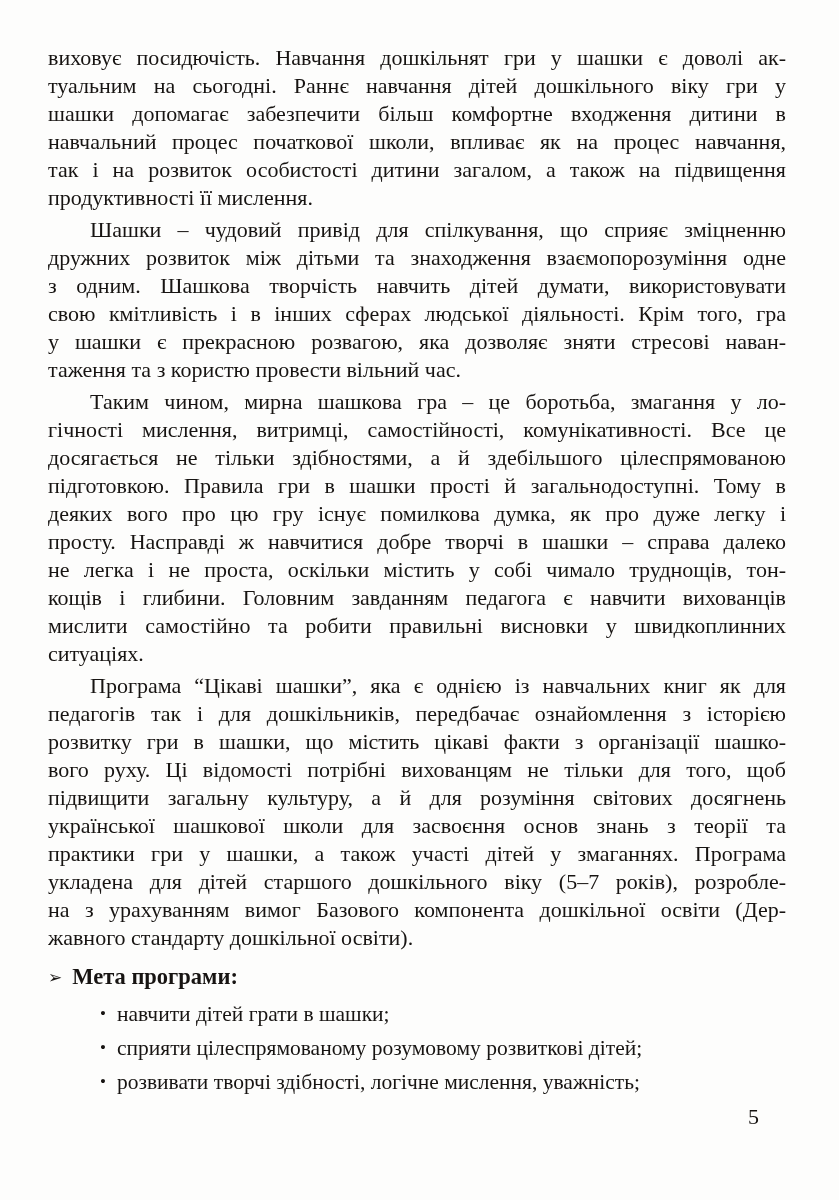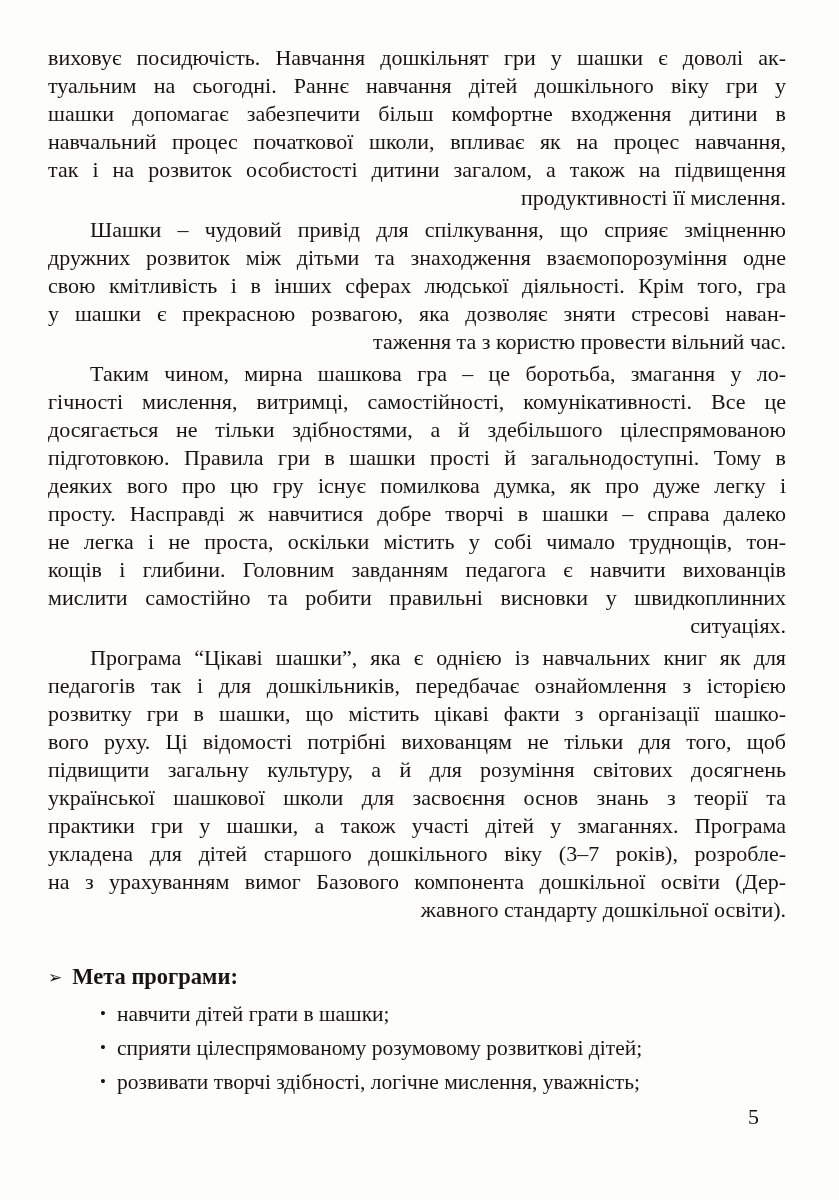--- a/index.html
+++ b/index.html
@@ -35,21 +35,21 @@
     text-align: justify;
     white-space: normal;
   }
   .line::after {
     content: "";
     display: inline-block;
     width: 100%;
     height: 0;
   }
   .line.first { text-indent: 42px; }
-  .line.last { text-align: right; }
+  .line.last { text-align: left; }
   .line.last::after { content: none; }
 
   .goals {
     position: absolute;
     left: 48px;
     top: 962px;
     width: 738px;
   }
   .goals-heading {
     display: flex;
@@ -100,20 +100,21 @@
         <div class="line">виховує посидючість. Навчання дошкільнят гри у шашки є доволі ак-</div>
         <div class="line">туальним на сьогодні. Раннє навчання дітей дошкільного віку гри у</div>
         <div class="line">шашки допомагає забезпечити більш комфортне входження дитини в</div>
         <div class="line">навчальний процес початкової школи, впливає як на процес навчання,</div>
         <div class="line">так і на розвиток особистості дитини загалом, а також на підвищення</div>
         <div class="line last">продуктивності її мислення.</div>
       </div>
       <div class="para">
         <div class="line first">Шашки – чудовий привід для спілкування, що сприяє зміцненню</div>
         <div class="line">дружних розвиток між дітьми та знаходження взаємопорозуміння одне</div>
+        <div class="line">з одним. Шашкова творчість навчить дітей думати, використовувати</div>
         <div class="line">свою кмітливість і в інших сферах людської діяльності. Крім того, гра</div>
         <div class="line">у шашки є прекрасною розвагою, яка дозволяє зняти стресові наван-</div>
         <div class="line last">таження та з користю провести вільний час.</div>
       </div>
       <div class="para">
         <div class="line first">Таким чином, мирна шашкова гра – це боротьба, змагання у ло-</div>
         <div class="line">гічності мислення, витримці, самостійності, комунікативності. Все це</div>
         <div class="line">досягається не тільки здібностями, а й здебільшого цілеспрямованою</div>
         <div class="line">підготовкою. Правила гри в шашки прості й загальнодоступні. Тому в</div>
         <div class="line">деяких вого про цю гру існує помилкова думка, як про дуже легку і</div>
@@ -124,21 +125,21 @@
         <div class="line last">ситуаціях.</div>
       </div>
       <div class="para">
         <div class="line first">Програма “Цікаві шашки”, яка є однією із навчальних книг як для</div>
         <div class="line">педагогів так і для дошкільників, передбачає ознайомлення з історією</div>
         <div class="line">розвитку гри в шашки, що містить цікаві факти з організації шашко-</div>
         <div class="line">вого руху. Ці відомості потрібні вихованцям не тільки для того, щоб</div>
         <div class="line">підвищити загальну культуру, а й для розуміння світових досягнень</div>
         <div class="line">української шашкової школи для засвоєння основ знань з теорії та</div>
         <div class="line">практики гри у шашки, а також участі дітей у змаганнях. Програма</div>
-        <div class="line">укладена для дітей старшого дошкільного віку (3–7 років), розробле-</div>
+        <div class="line">укладена для дітей старшого дошкільного віку (5–7 років), розробле-</div>
         <div class="line">на з урахуванням вимог Базового компонента дошкільної освіти (Дер-</div>
         <div class="line last">жавного стандарту дошкільної освіти).</div>
       </div>
     </div>
 
   <div class="goals">
     <div class="goals-heading">
       <span class="marker">➢</span>
       <span class="heading-text">Мета програми:</span>
     </div>

